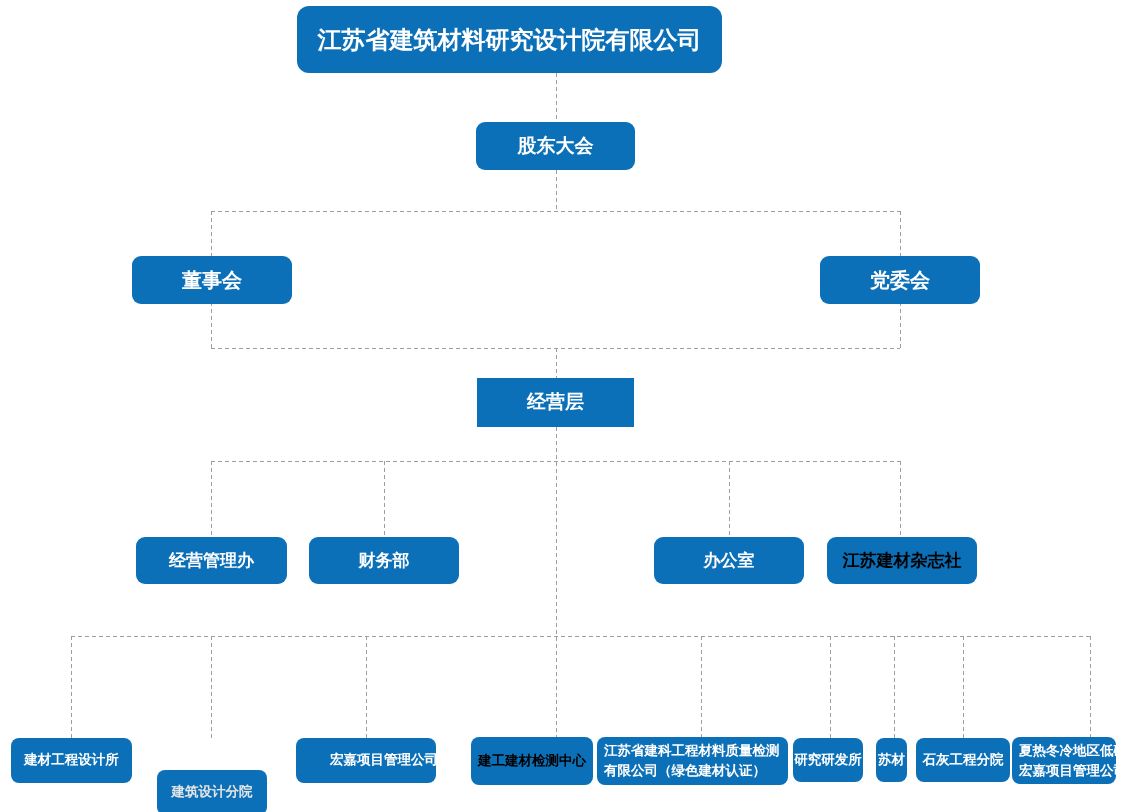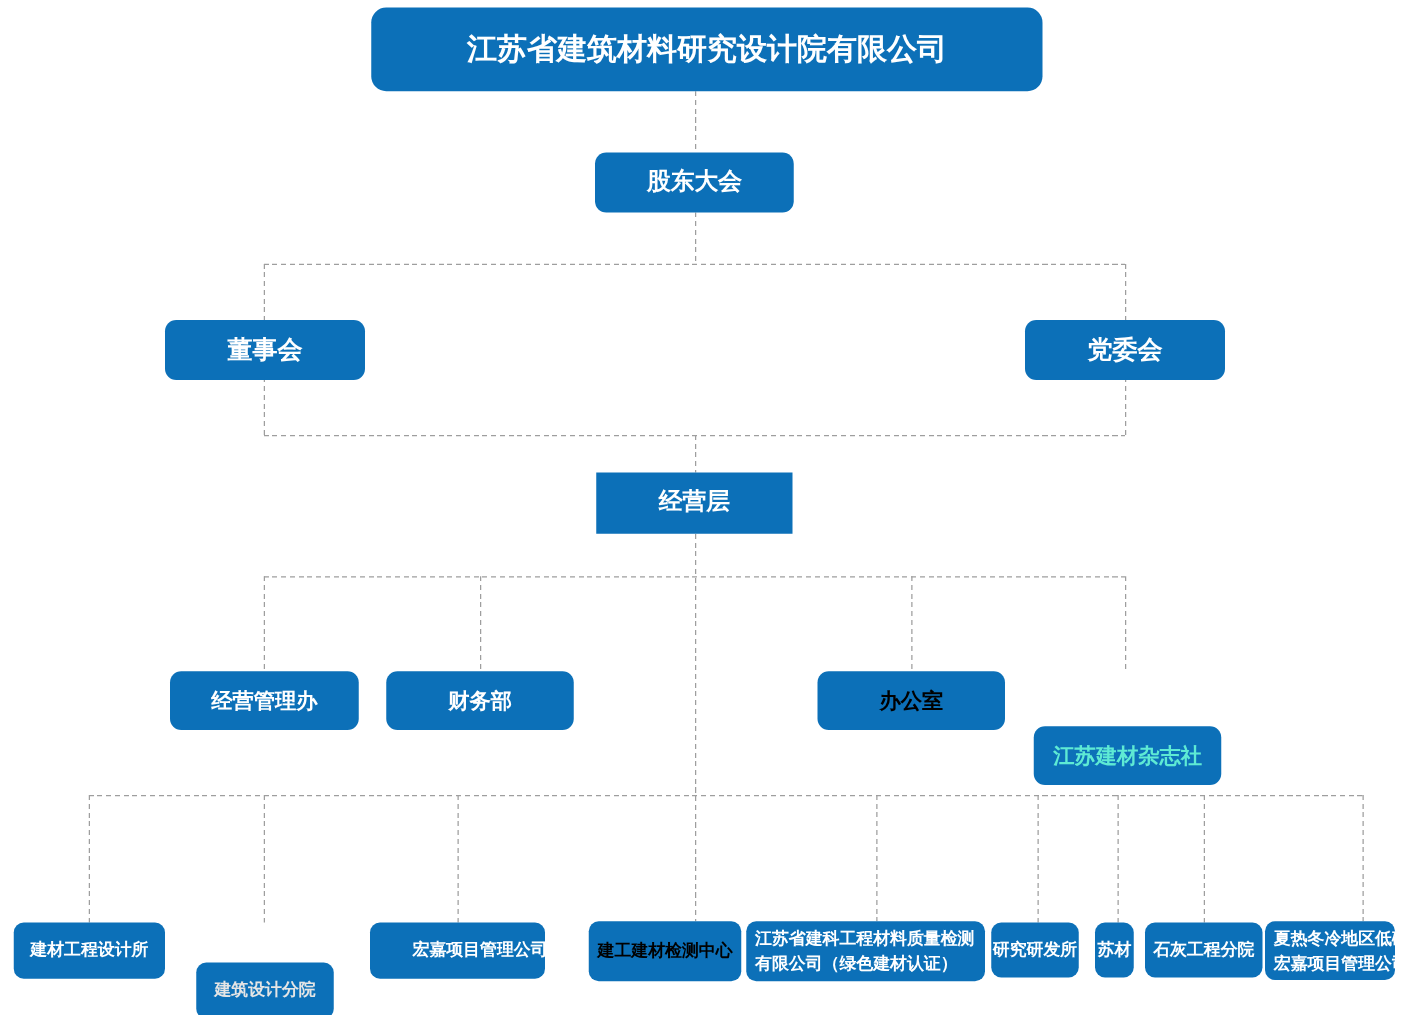--- a/index.html
+++ b/index.html
@@ -39,45 +39,45 @@
       <div class="seg v" style="left: 71px; top: 636px; height: 102px;"></div>
       <div class="seg v" style="left: 211px; top: 636px; height: 102px;"></div>
       <div class="seg v" style="left: 366px; top: 636px; height: 102px;"></div>
       <div class="seg v" style="left: 701px; top: 636px; height: 101px;"></div>
       <div class="seg v" style="left: 830px; top: 636px; height: 102px;"></div>
       <div class="seg v" style="left: 894px; top: 636px; height: 102px;"></div>
       <div class="seg v" style="left: 963px; top: 636px; height: 102px;"></div>
       <div class="seg v" style="left: 1090px; top: 636px; height: 101px;"></div>
     </div>
   <div id="nodes">
-      <div class="node" style="left: 297px; top: 6px; width: 537px; height: 67px; font-size: 24px; border-radius: 12px; background: rgb(12, 112, 184); color: rgb(255, 255, 255);">
+      <div class="node" style="left: 297px; top: 6px; width: 425px; height: 67px; font-size: 24px; border-radius: 12px; background: rgb(12, 112, 184); color: rgb(255, 255, 255);">
         <span>江苏省建筑材料研究设计院有限公司</span>
       </div>
       <div class="node" style="left: 476px; top: 122px; width: 159px; height: 48px; font-size: 19px; border-radius: 9px; background: rgb(12, 112, 184); color: rgb(255, 255, 255);">
         <span>股东大会</span>
       </div>
       <div class="node" style="left: 132px; top: 256px; width: 160px; height: 48px; font-size: 20px; border-radius: 9px; background: rgb(12, 112, 184); color: rgb(255, 255, 255);">
         <span>董事会</span>
       </div>
       <div class="node" style="left: 820px; top: 256px; width: 160px; height: 48px; font-size: 20px; border-radius: 9px; background: rgb(12, 112, 184); color: rgb(255, 255, 255);">
         <span>党委会</span>
       </div>
       <div class="node" style="left: 477px; top: 378px; width: 157px; height: 49px; font-size: 19px; border-radius: 0; background: rgb(12, 112, 184); color: rgb(255, 255, 255);">
         <span>经营层</span>
       </div>
       <div class="node" style="left: 136px; top: 537px; width: 151px; height: 47px; font-size: 17px; border-radius: 9px; background: rgb(12, 112, 184); color: rgb(255, 255, 255);">
         <span>经营管理办</span>
       </div>
       <div class="node" style="left: 309px; top: 537px; width: 150px; height: 47px; font-size: 17px; border-radius: 9px; background: rgb(12, 112, 184); color: rgb(255, 255, 255);">
         <span>财务部</span>
       </div>
-      <div class="node" style="left: 654px; top: 537px; width: 150px; height: 47px; font-size: 17px; border-radius: 9px; background: rgb(12, 112, 184); color: #000000;">
+      <div class="node" style="left: 654px; top: 537px; width: 150px; height: 47px; font-size: 17px; border-radius: 9px; background: rgb(12, 112, 184); color: #ffffff;">
         <span>办公室</span>
       </div>
-      <div class="node" style="left: 827px; top: 537px; width: 150px; height: 47px; font-size: 17px; border-radius: 9px; background: rgb(12, 112, 184); color: #5eead4; margin-top: 44px;">
+      <div class="node" style="left: 827px; top: 537px; width: 150px; height: 47px; font-size: 17px; border-radius: 9px; background: rgb(12, 112, 184); color: #000000;">
         <span>江苏建材杂志社</span>
       </div>
       <div class="node" style="left: 11px; top: 738px; width: 121px; height: 45px; font-size: 13.5px; border-radius: 8px; background: rgb(12, 112, 184); color: rgb(255, 255, 255);">
         <span>建材工程设计所</span>
       </div>
       <div class="node" style="left: 157px; top: 738px; width: 110px; height: 45px; font-size: 13.5px; border-radius: 8px; background: rgb(12, 112, 184); color: #e5e5e5; margin-top: 32px;">
         <span>建筑设计分院</span>
       </div>
       <div class="node" style="left: 296px; top: 738px; width: 140px; height: 45px; font-size: 13.5px; border-radius: 8px; background: rgb(12, 112, 184); color: rgb(255, 255, 255); padding-left: 36px;">
         <span>宏嘉项目管理公司</span>

